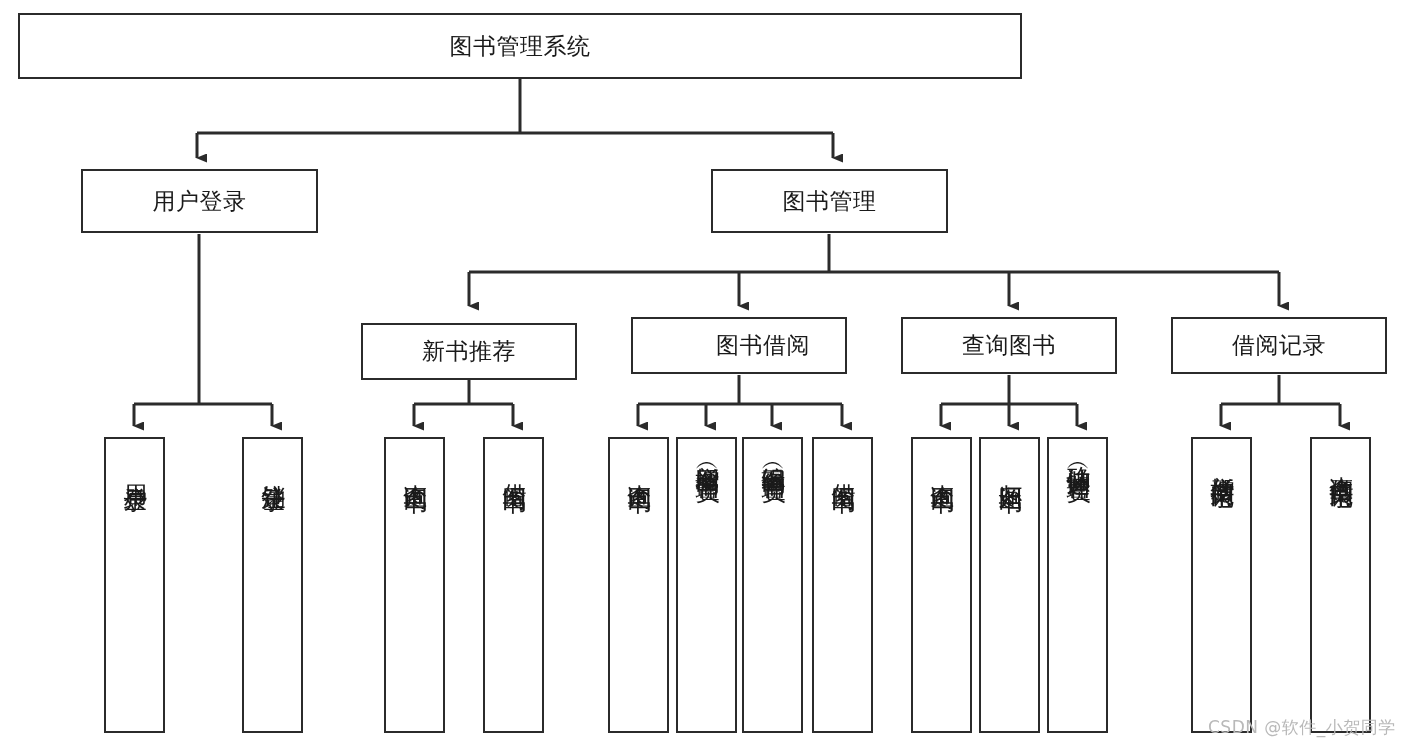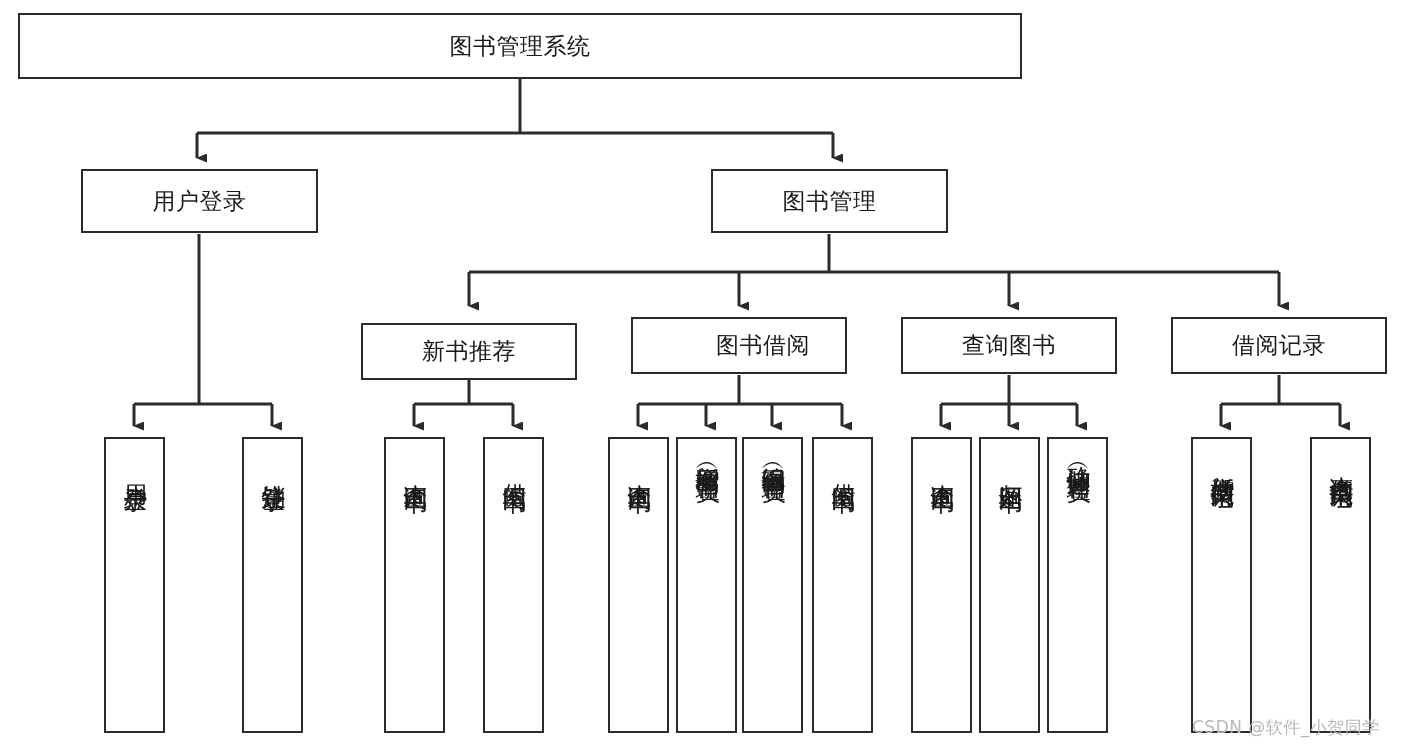--- a/index.html
+++ b/index.html
@@ -66,20 +66,21 @@
     white-space: normal;
   }
   .watermark {
     position: absolute;
     font-size: 17px;
     color: #b9b9b9;
     letter-spacing: 0.5px;
     white-space: pre;
     z-index: 5;
     font-family: "DejaVu Sans", "Liberation Sans", sans-serif;
+    margin-left: 16px;
   }
 </style>
 </head>
 <body>
 
 <div id="canvas">
 
   <svg id="connectors" viewBox="0 0 1405 747" xmlns="http://www.w3.org/2000/svg">
     <defs>
       <marker id="arrow" markerWidth="9" markerHeight="11" refX="4.5" refY="10" orient="auto" markerUnits="userSpaceOnUse">

